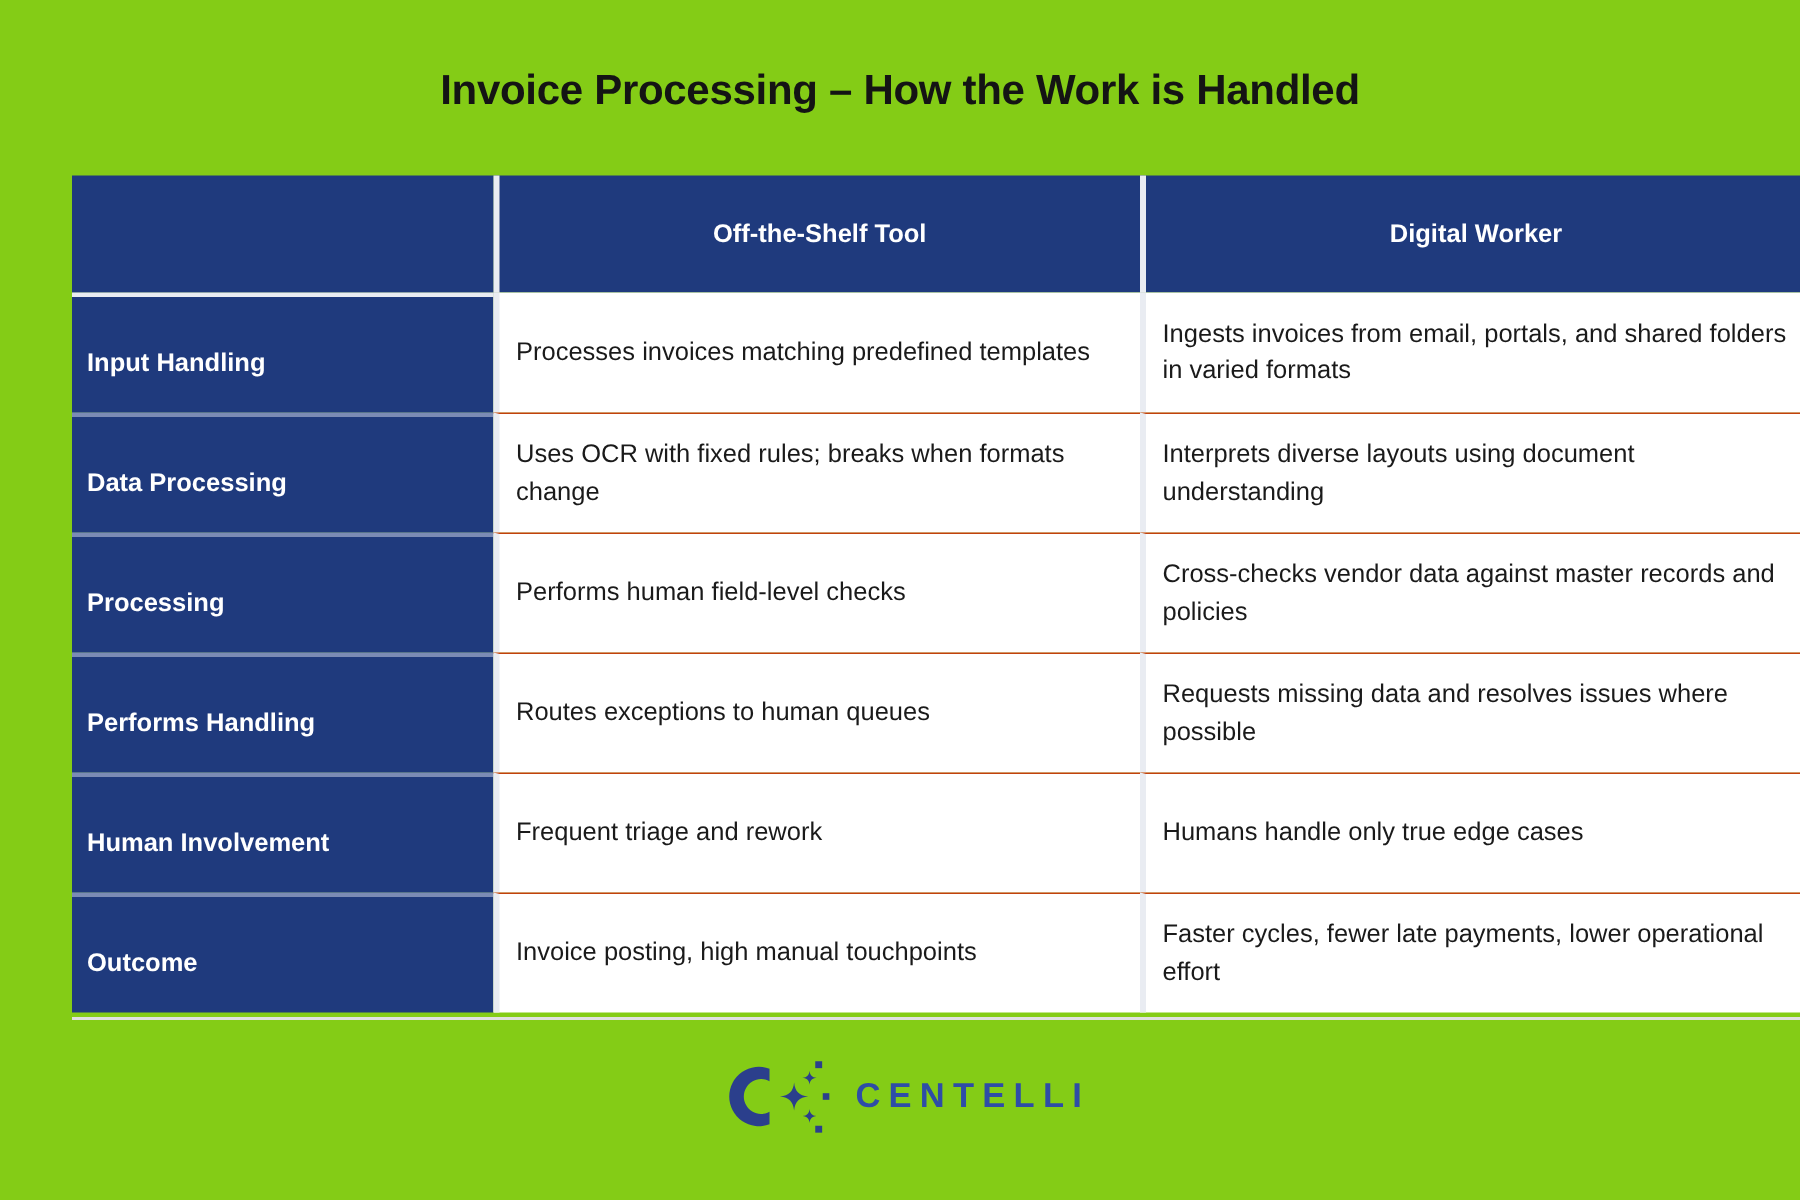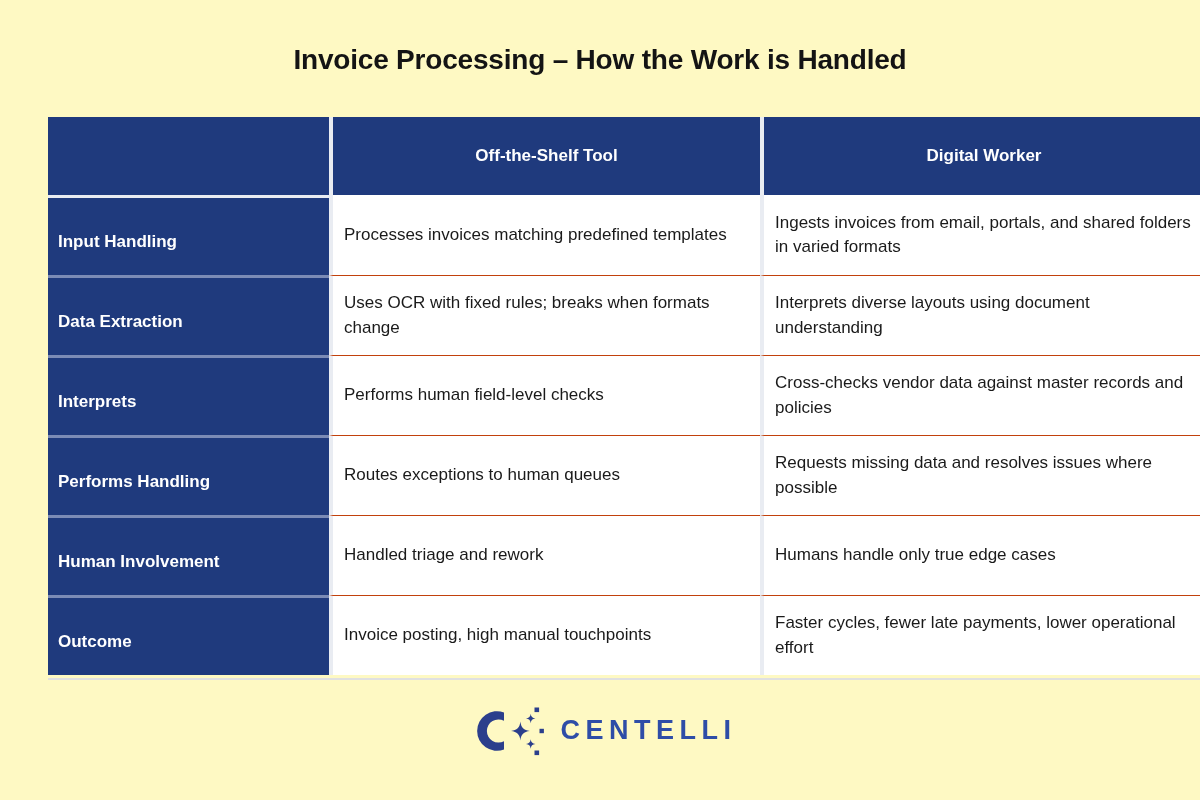--- a/index.html
+++ b/index.html
@@ -9,21 +9,21 @@
     height:800px;
     background:#ffffff;
     font-family:"Liberation Sans", sans-serif;
     overflow:hidden;
   }
 
   .page {
     position:relative;
     width:1200px;
     height:800px;
-    background:#fef9c3;
+    background:#84cc16;
   }
 
   
   .title {
     position:absolute;
     top:44px;
     left:0;
     width:1200px;
     text-align:center;
     font-size:28px;
@@ -112,21 +112,21 @@
     top:703px;
     left:0;
     width:1200px;
     display:flex;
     align-items:center;
     justify-content:center;
     gap:11px;
   }
   .logo-mark { display:block; }
   .logo-word {
-    font-size:27px;
+    font-size:23px;
     font-weight:bold;
     color:#2E4DA7;
     letter-spacing:5.5px;
     line-height:1;
     padding-bottom:2px;
   }
 </style>
 </head>
 <body>
 
@@ -148,37 +148,37 @@
           <th class="h-worker">Digital Worker</th>
         </tr>
       </thead>
       <tbody>
         <tr>
           <td class="label-cell">Input Handling</td>
           <td class="body-cell cell-tool">Processes invoices matching predefined templates</td>
           <td class="body-cell cell-worker">Ingests invoices from email, portals, and shared folders in varied formats</td>
         </tr>
         <tr>
-          <td class="label-cell">Data Extraction</td>
+          <td class="label-cell">Data Processing</td>
           <td class="body-cell cell-tool">Uses OCR with fixed rules; breaks when formats change</td>
           <td class="body-cell cell-worker">Interprets diverse layouts using document understanding</td>
         </tr>
         <tr>
-          <td class="label-cell">Interprets</td>
+          <td class="label-cell">Processing</td>
           <td class="body-cell cell-tool">Performs human field-level checks</td>
           <td class="body-cell cell-worker">Cross-checks vendor data against master records and policies</td>
         </tr>
         <tr>
           <td class="label-cell">Performs Handling</td>
           <td class="body-cell cell-tool">Routes exceptions to human queues</td>
           <td class="body-cell cell-worker">Requests missing data and resolves issues where possible</td>
         </tr>
         <tr>
           <td class="label-cell">Human Involvement</td>
-          <td class="body-cell cell-tool">Handled triage and rework</td>
+          <td class="body-cell cell-tool">Frequent triage and rework</td>
           <td class="body-cell cell-worker">Humans handle only true edge cases</td>
         </tr>
         <tr>
           <td class="label-cell">Outcome</td>
           <td class="body-cell cell-tool">Invoice posting, high manual touchpoints</td>
           <td class="body-cell cell-worker">Faster cycles, fewer late payments, lower operational effort</td>
         </tr>
       </tbody>
     </table>
   </div>

